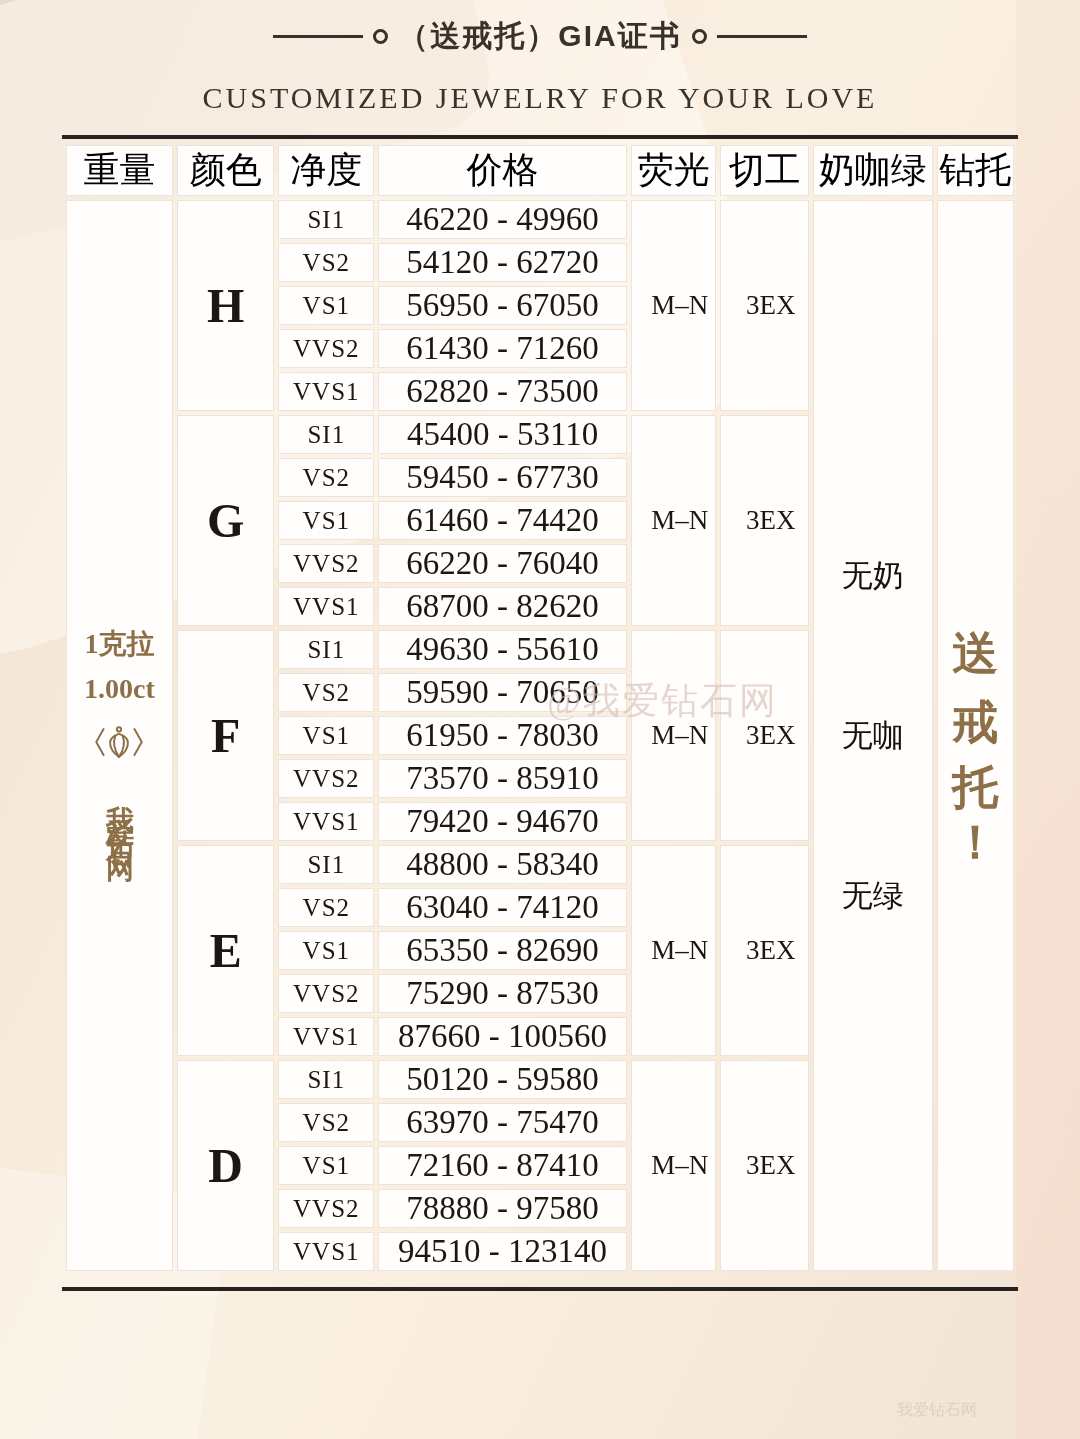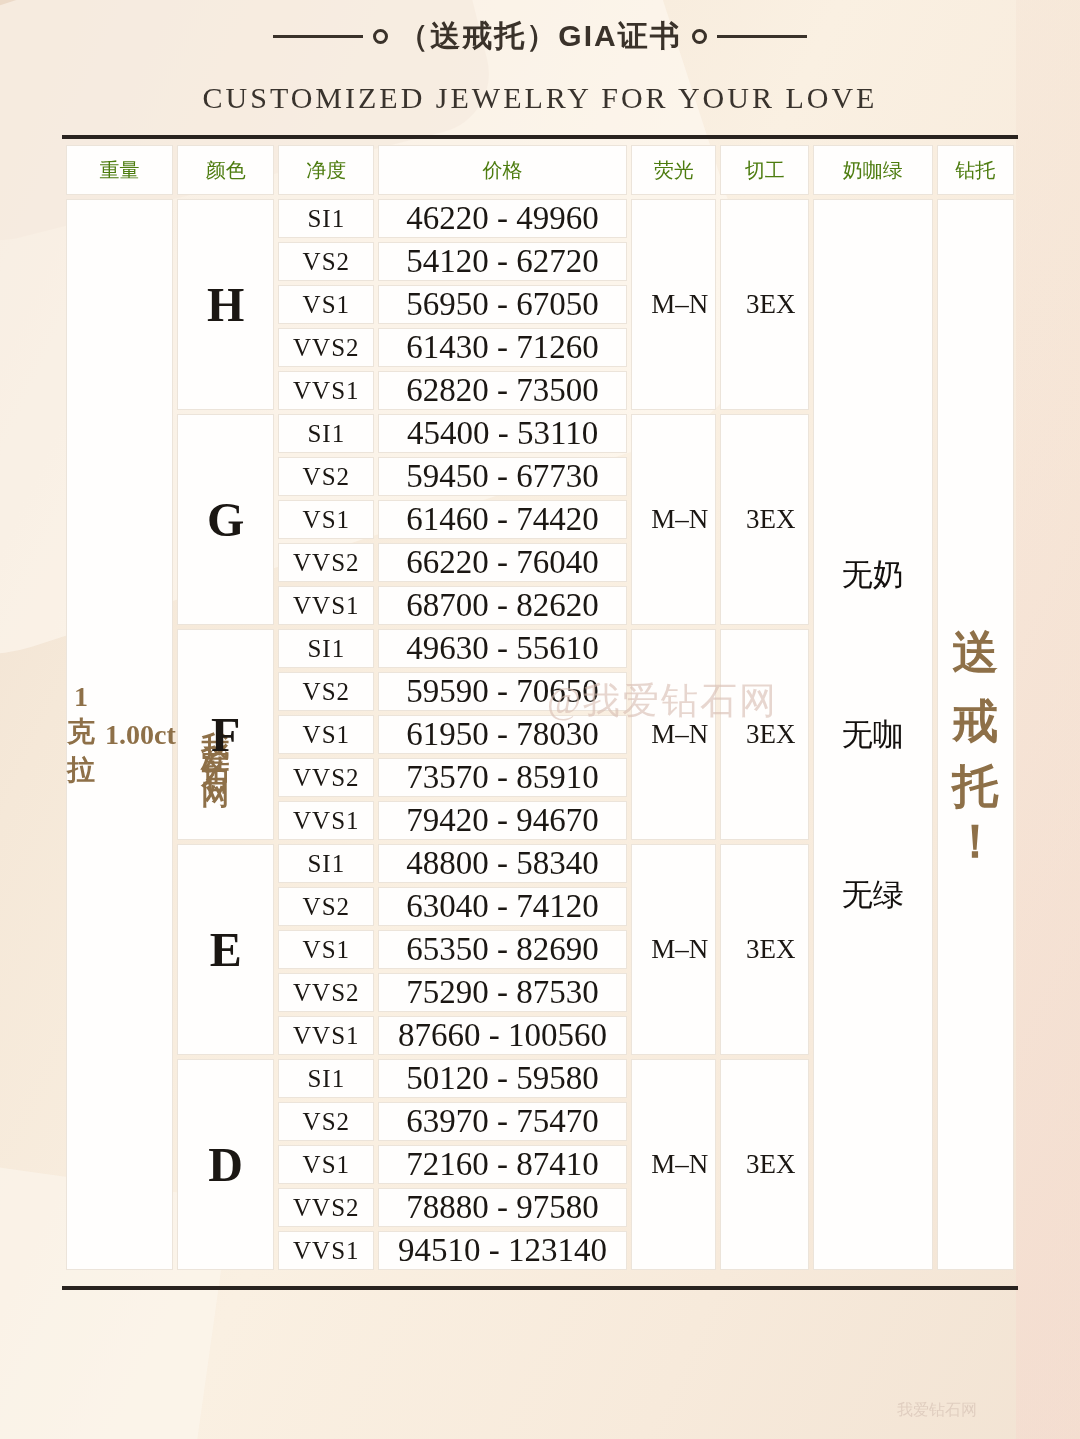--- a/index.html
+++ b/index.html
@@ -29,28 +29,28 @@
 
   .subtitle { text-align:center; font-size:30px; letter-spacing:3px; color:#39332d; margin-top:24px; }
 
   .rule { width:956px; height:4px; background:#29231f; margin:20px auto 0; }
   .rule-bottom { margin-top:12px; }
 
   table.price-table {
     width:956px; margin:2px auto 0; border-collapse:separate; border-spacing:4px; table-layout:fixed;
   }
   .price-table td { background:#fffefd; border:1px solid #ece4da; text-align:center; vertical-align:middle; color:#1b1713; }
-  tr.head td { height:50px; font-size:20px; color:#4d7c0f; }
+  tr.head td { height:50px; font-size:36px; color:#000000; }
   tr.data td { height:38px; }
   .c-clarity { font-size:25px; letter-spacing:1px; }
   .c-price { font-size:33px;margin-top:36px; }
   .c-color { font-size:48px; font-weight:700; color:#8e7048; }
   .c-fluor, .c-cut { font-size:27px;padding-left:12px; }
 
-  .weight-stack { display:flex; flex-direction:row; align-items:center; gap:10px; color:#8e7048; font-weight:600; }
+  .weight-stack { display:flex; flex-direction:column; align-items:center; gap:10px; color:#8e7048; font-weight:600; }
   .carat { font-size:28px; }
   .logo { width:52px; height:38px; margin-top:8px; }
   .brand-vertical { writing-mode:vertical-rl; text-orientation:upright; letter-spacing:0.45em; font-size:28px; margin-top:12px; }
 
   .milk-stack { display:flex; flex-direction:column; align-items:center; gap:118px; font-size:31px; color:#14110f; }
   .setting-text { writing-mode:vertical-rl; text-orientation:upright; font-size:46px; font-weight:700; color:#8e7048; letter-spacing:1.45em; margin-top:0.7em; }
 
   .watermark { position:absolute; left:547px; top:676px; font-size:37px; color:#d9bfb4; opacity:0.62; letter-spacing:2px; z-index:2; }
   .watermark-bottom { position:absolute; left:897px; top:1400px; font-size:16px; color:#c9b2a6; opacity:0.45; z-index:2; }
 </style>

